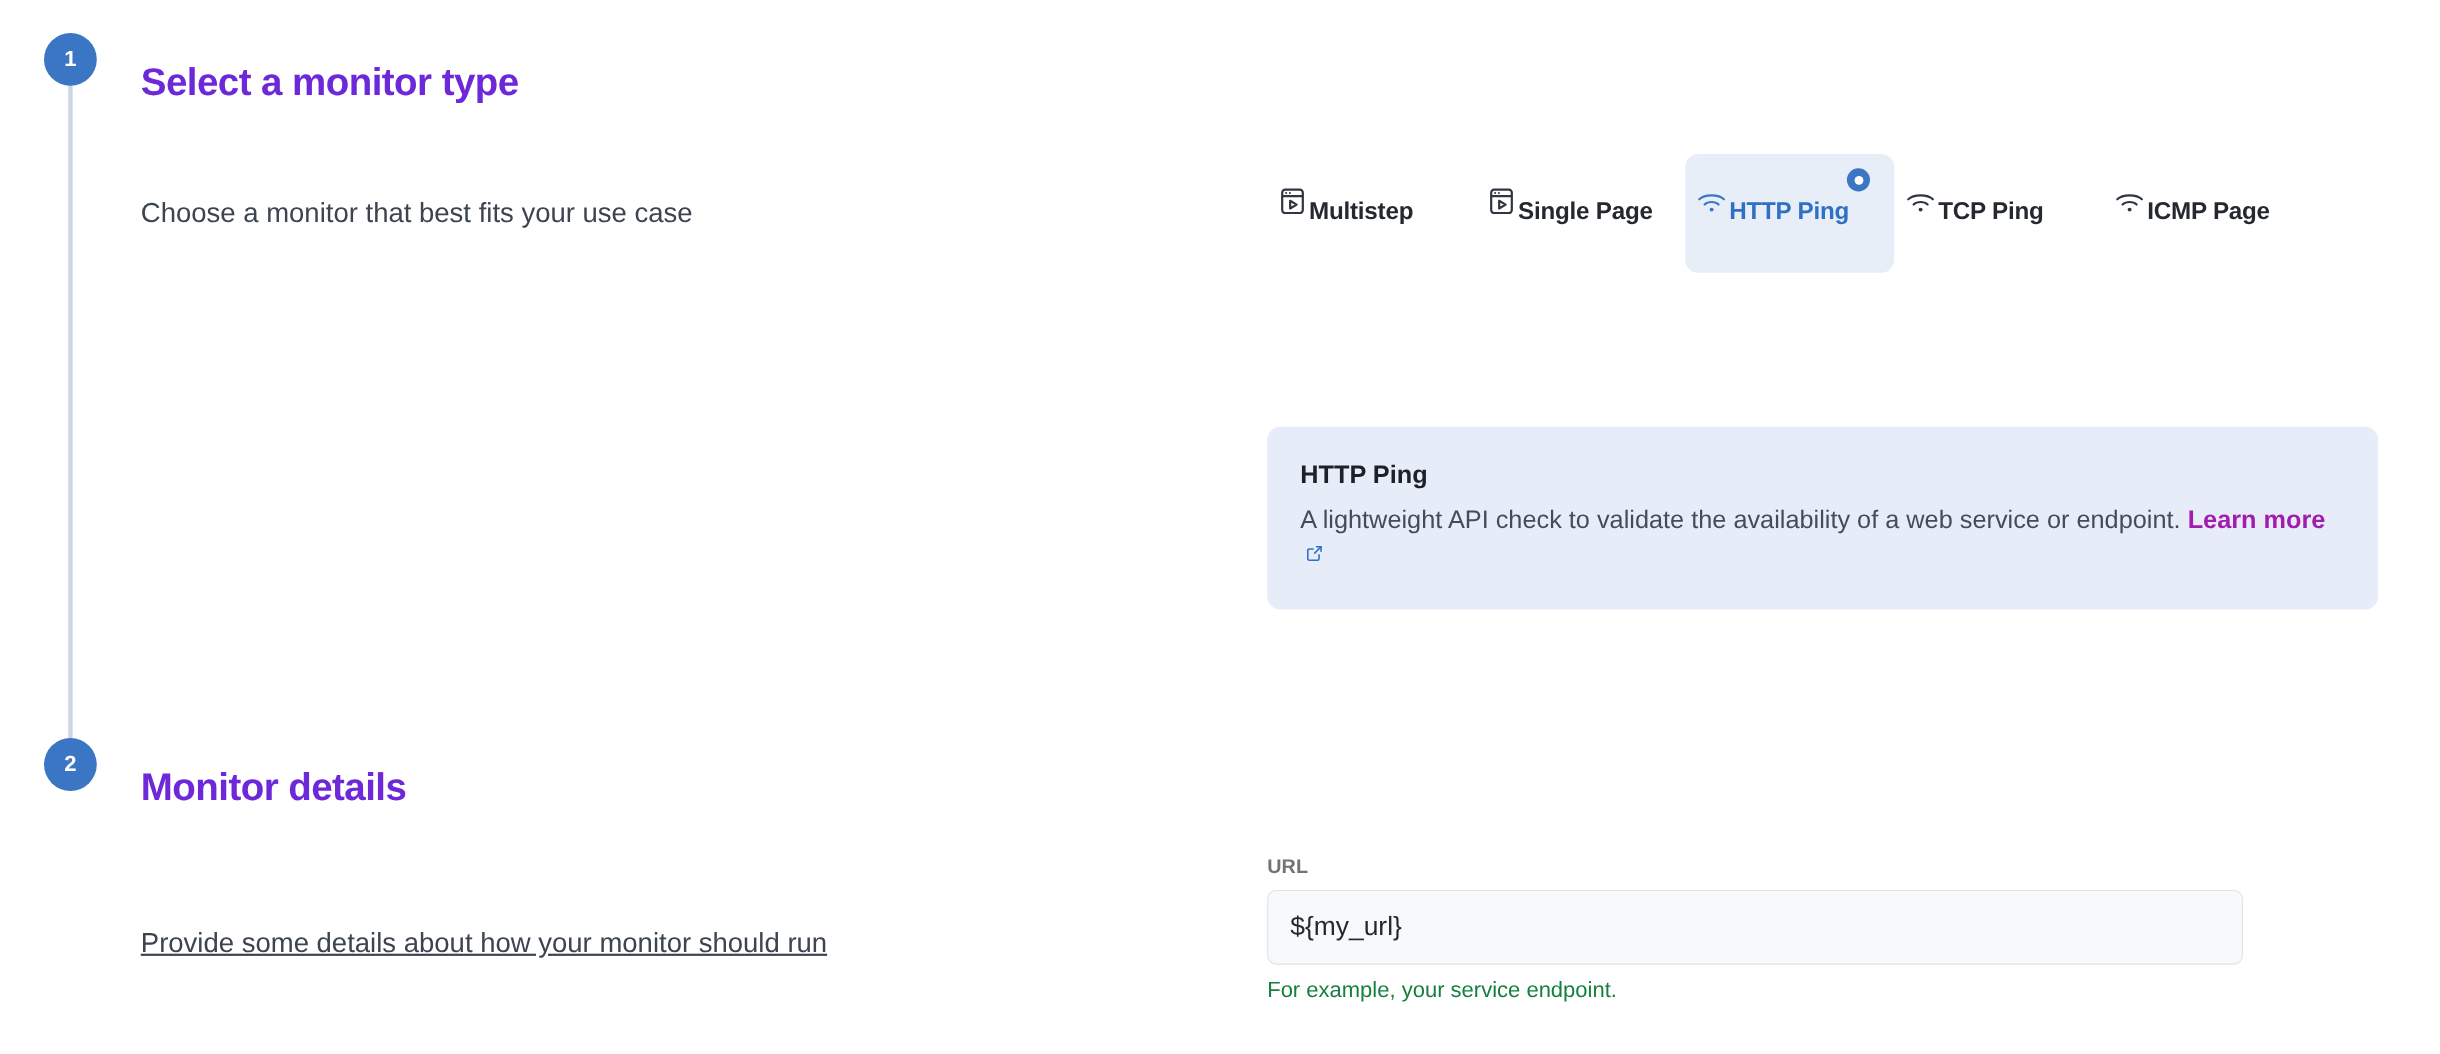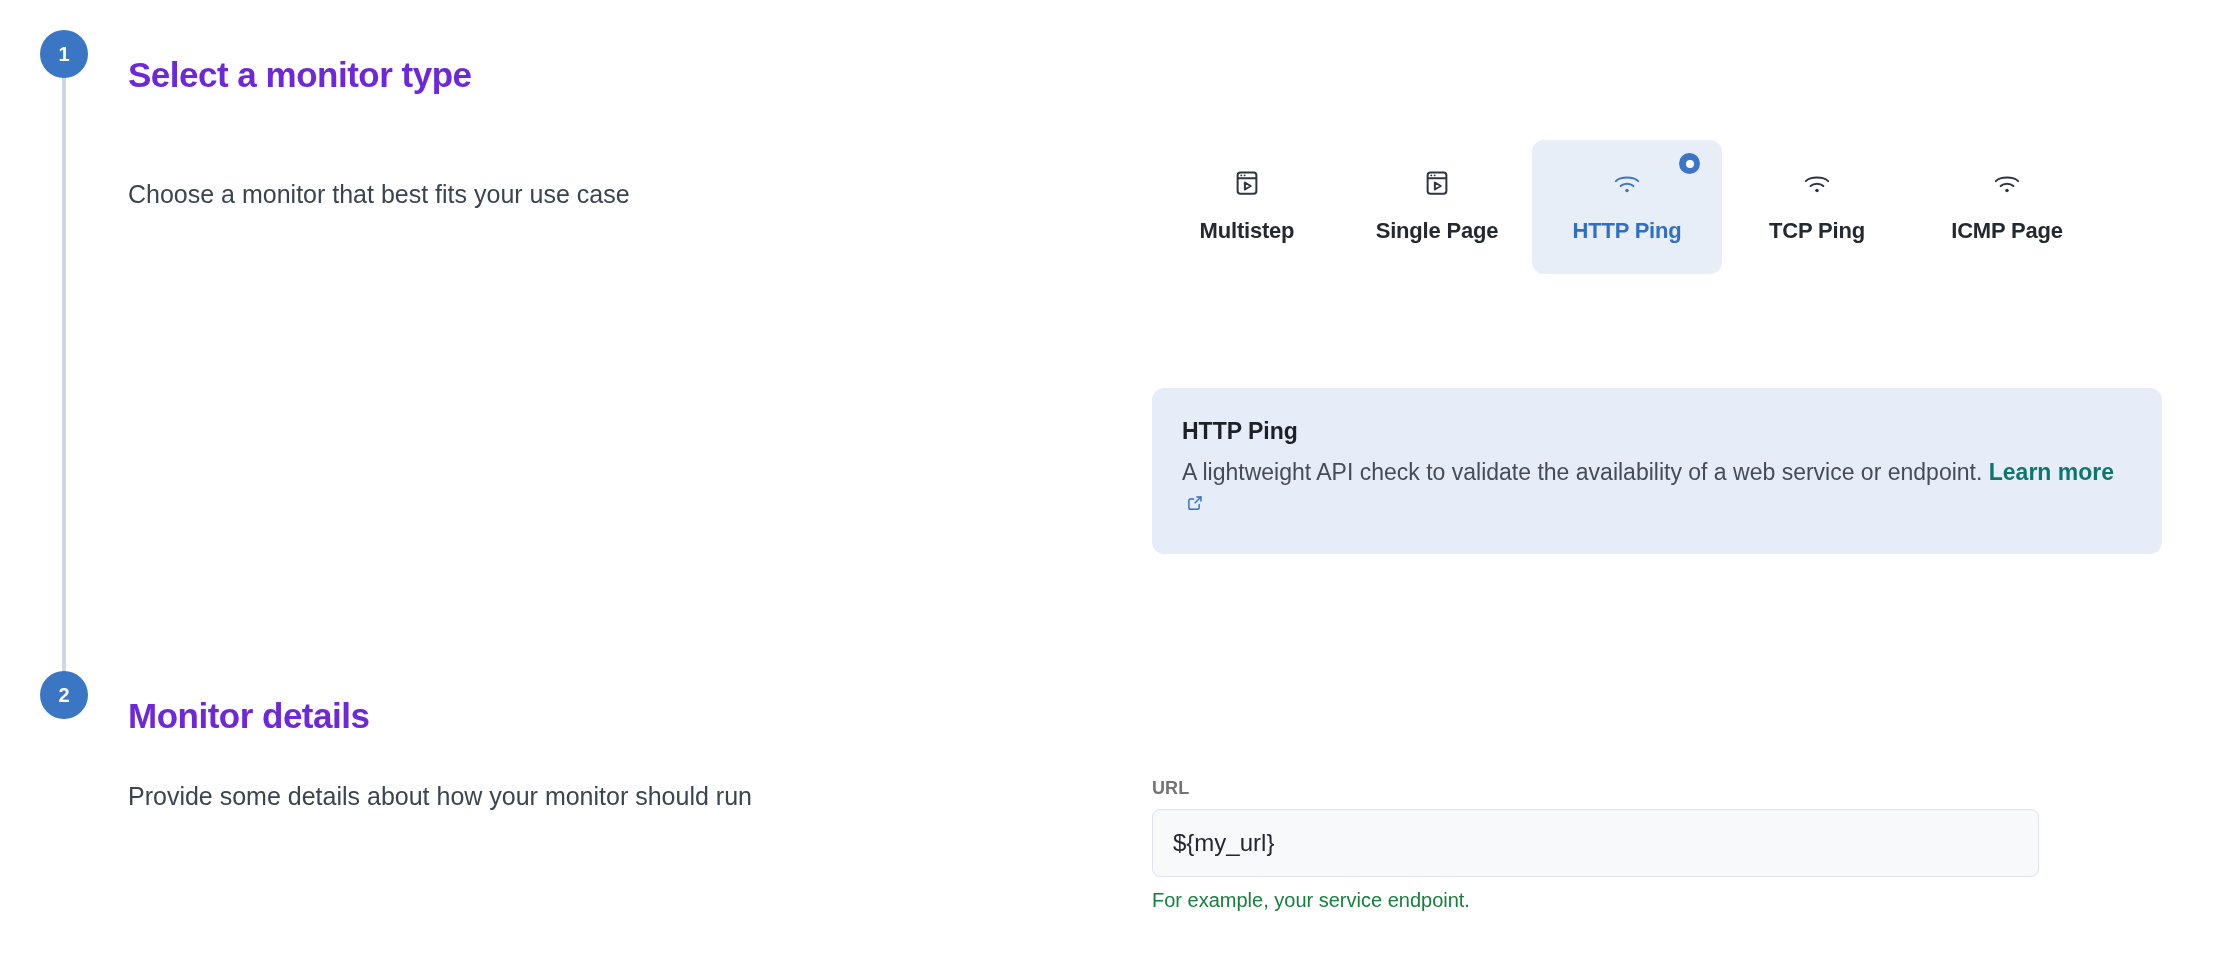--- a/index.html
+++ b/index.html
@@ -50,21 +50,21 @@
   #title-2 { left: 128px; top: 673px; }
 
   .section-sub {
     position: absolute;
     font-size: 25px;
     font-weight: 400;
     color: #3c4450;
     white-space: nowrap;
   }
   #sub-1 { left: 128px; top: 155px; }
-  #sub-2 { left: 128px; top: 757px; }
+  #sub-2 { left: 128px; top: 818px; text-decoration: underline; }
 
   
   .right-col {
     position: absolute;
     left: 1152px; top: 0;
     width: 1010px; height: 958px;
   }
 
   
   .type-row {
@@ -73,21 +73,21 @@
     width: 1010px;
     display: flex;
     align-items: flex-start;
   }
   .type-card {
     width: 190px;
     padding: 26px 8px 30px 8px;
     border-radius: 12px;
     background: transparent;
     display: flex;
-    flex-direction: column;
+    flex-direction: row;
     align-items: center;
     position: relative;
     cursor: pointer;
     border: none;
     font-family: inherit;
   }
   .type-card.selected {
     background: #e8eef8;
   }
   .type-card .radio {
@@ -137,21 +137,21 @@
     color: #1d2026;
     margin-bottom: 12px;
   }
   .info-desc {
     font-size: 23px;
     font-weight: 400;
     line-height: 1.32;
     color: #454c57;
   }
   .info-link {
-    color: #0f766e;
+    color: #a21caf;
     font-weight: 700;
     text-decoration: none;
     white-space: nowrap;
   }
   .ext-icon {
     display: inline-block;
     vertical-align: -2px;
     margin-left: 4px;
     color: #2f6fc4;
   }

